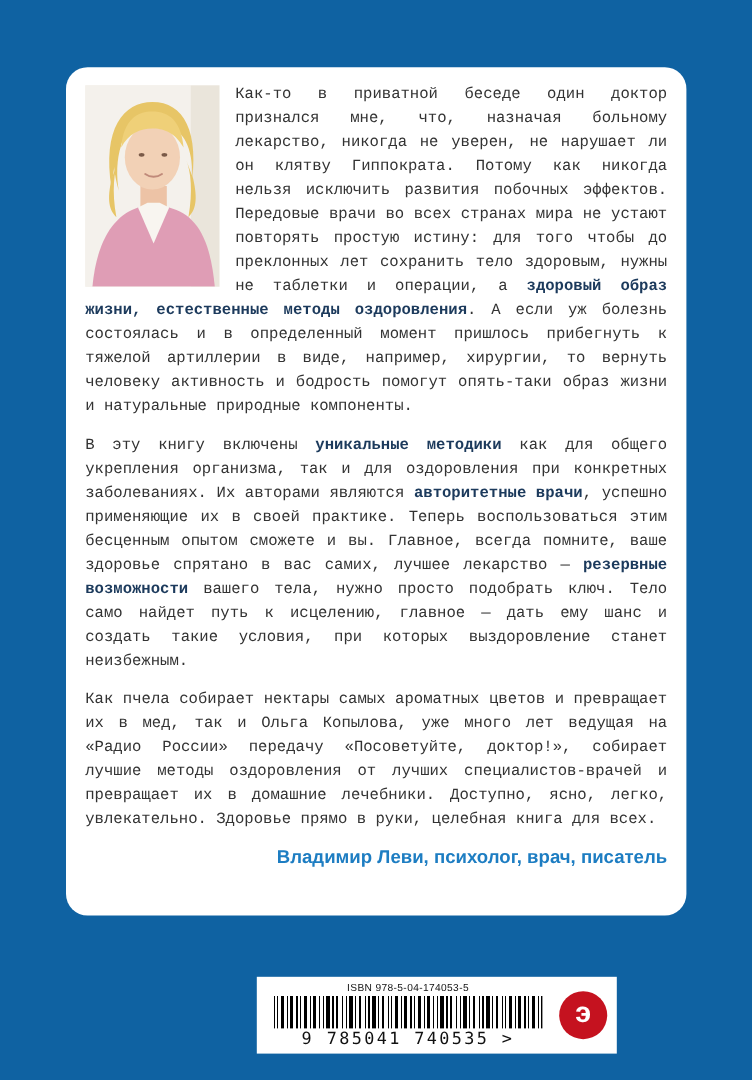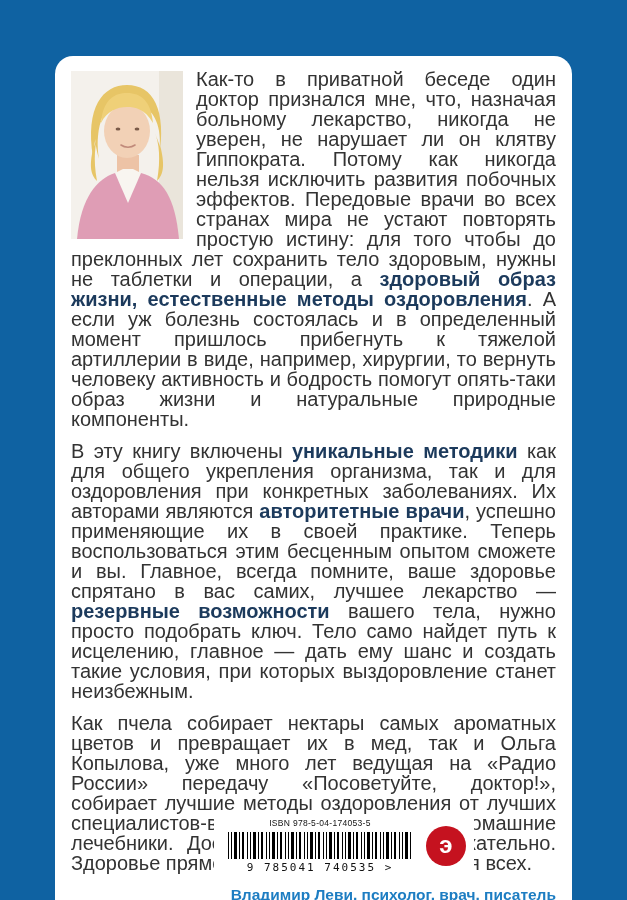--- a/index.html
+++ b/index.html
@@ -22,44 +22,45 @@
   .photo{
     float:left;
     width:112px;height:168px;
     margin:2px 13px 4px 0;
     overflow:hidden;
     background:#f4f1ec;
   }
   .photo svg{display:block;}
   .para{
     margin:0 0 12px 0;
-    font-size:20px;
+    font-size:13px;
     line-height:20px;
     color:#333333;
     text-align:justify;
     hyphens:auto;
+    font-family:Liberation Mono, monospace;
     -webkit-hyphens:auto;
   }
   .para .hl{
     font-weight:bold;
     color:#1c3a5c;
   }
   .sig{
     margin:2px 0 12px 0;
     font-size:15.5px;
     line-height:20px;
     font-weight:bold;
     color:#1d7dc2;
     text-align:right;
   }
   .sig.last{margin-bottom:0;}
   .barcode-box{
     position:absolute;
     left:214px;top:814px;
-    width:260px;height:64px;
+    width:300px;height:64px;
     background:#ffffff;
     box-sizing:border-box;
     display:flex;
     align-items:center;
     padding:4px 8px 4px 10px;
     gap:10px;
   }
   .barcode-col{
     flex:1;
     display:flex;
@@ -79,21 +80,21 @@
     margin:1px 4px 0 4px;
     background-color:#fff;
     background-image:repeating-linear-gradient(90deg,
       #000 0 1px, transparent 1px 3px,
       #000 3px 4px, transparent 4px 6px,
       #000 6px 9px, transparent 9px 11px,
       #000 11px 12px, transparent 12px 14px,
       #000 14px 16px, transparent 16px 19px);
   }
   .digits{
-    font-size:11px;
+    font-size:14px;
     color:#111;
     text-align:center;
     letter-spacing:2px;
     white-space:nowrap;
     font-family:"DejaVu Sans Mono","Liberation Mono",monospace;
   }
   .logo{
     width:40px;height:40px;
     border-radius:50%;
     background:#c5121f;

